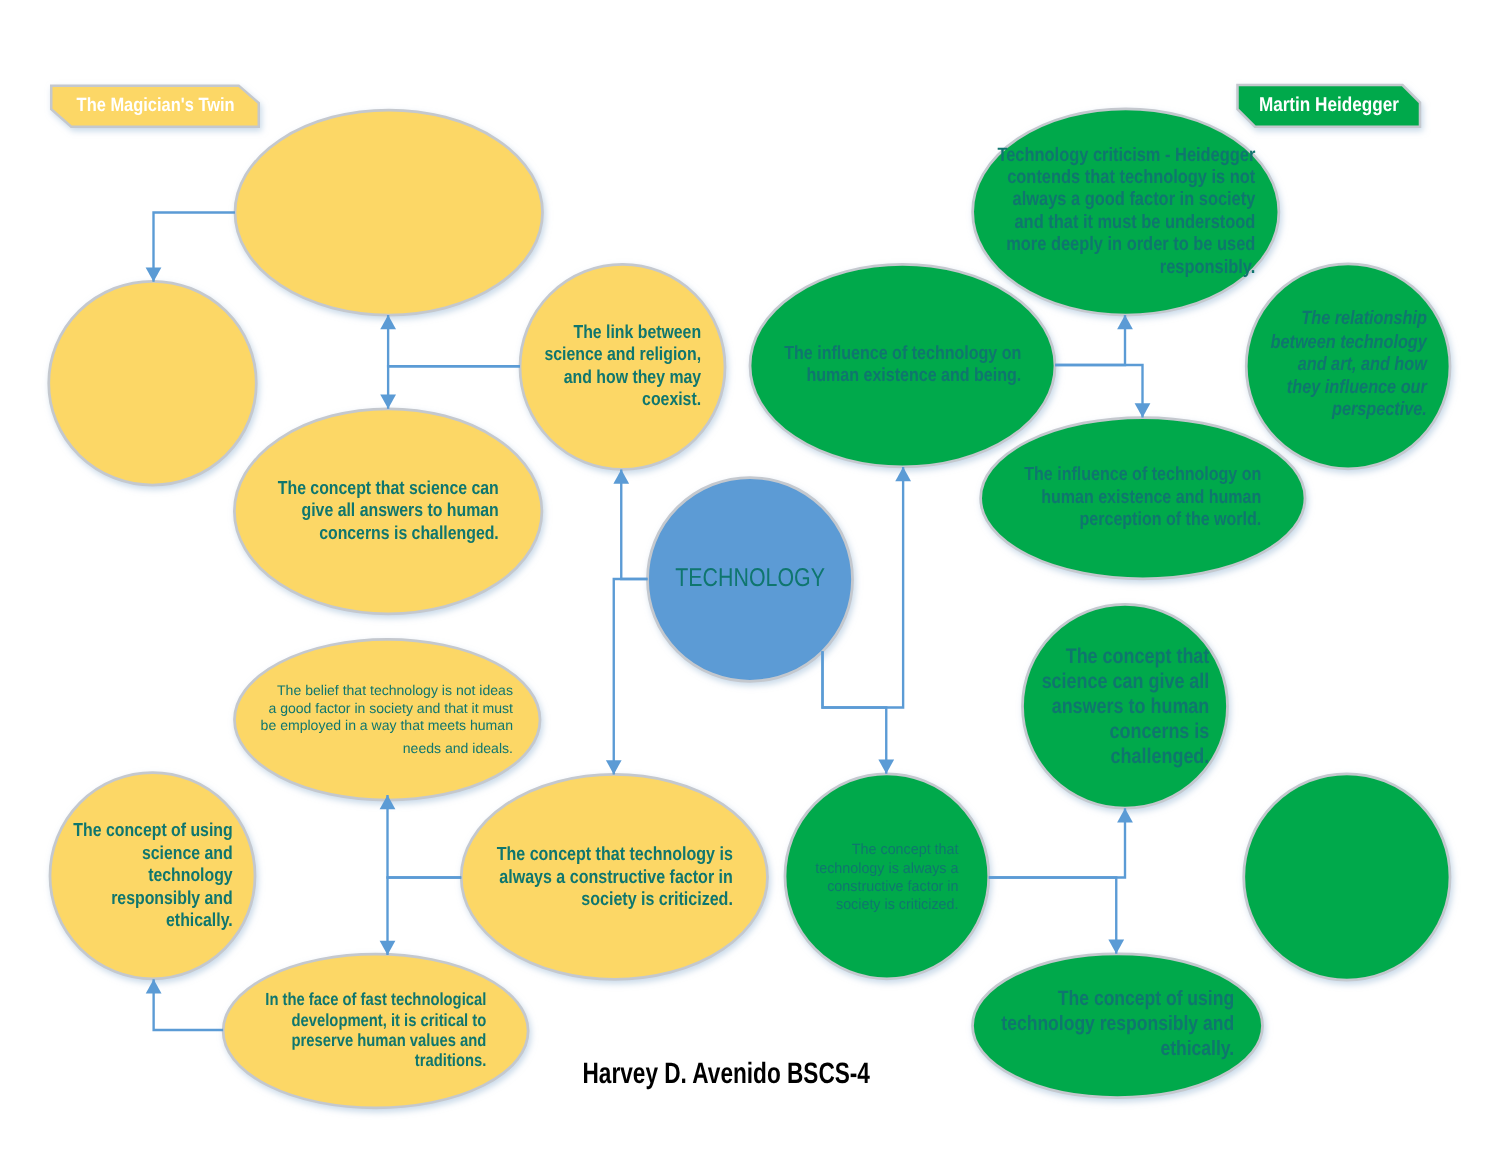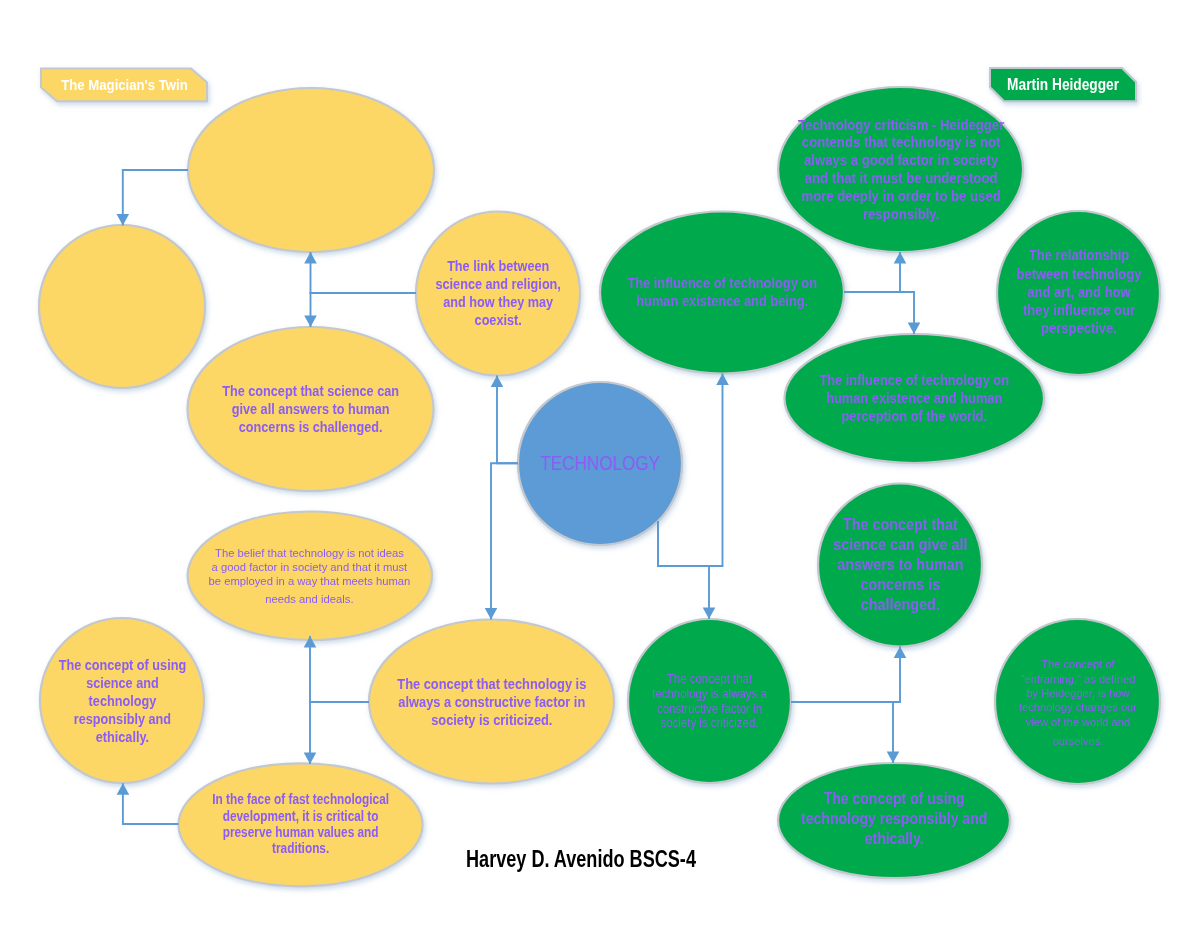--- a/index.html
+++ b/index.html
@@ -5,21 +5,21 @@
 <style>
   html, body { margin:0; padding:0; background:#ffffff; }
   body { width:1200px; height:927px; overflow:hidden;
          font-family:"Liberation Sans", sans-serif;
          -webkit-font-smoothing:antialiased; }
   #canvas { position:relative; width:1200px; height:927px;
             background:#ffffff; overflow:hidden; }
   svg#shapes { position:absolute; left:0; top:0; width:1200px; height:927px; }
   #labels { position:absolute; left:0; top:0; width:1200px; height:927px;padding-left:12px; }
   .node-text {
-    position:absolute; color:#8b5cf6; text-align:center;
+    position:absolute; color:#0f766e; text-align:right;
     font-family:"Liberation Sans", sans-serif; font-weight:bold;
     display:flex; align-items:center; justify-content:center;
     pointer-events:none;
   }
   .node-text > .lines, .banner-text > .lines {
     display:block; width:max-content; max-width:none; white-space:nowrap;
   }
   .banner-text {
     position:absolute; color:#ffffff; text-align:center;
     font-family:"Liberation Sans", sans-serif; font-weight:bold;
@@ -160,21 +160,21 @@
         <div>more deeply in order to be used</div>
         <div>responsibly.</div>
       </span>
     </div>
     <div class="node-text" style="left: 609.5px; top: 211px; width: 225px; height: 162px; font-size: 15.2px; line-height: 1.1645;">
       <span class="lines" style="transform: scaleX(0.845);">
         <div>The influence of technology on</div>
         <div>human existence and being.</div>
       </span>
     </div>
-    <div class="node-text" style="left: 1001px; top: 210px; width: 155px; height: 164px; font-size: 15.4px; line-height: 1.1818;">
+    <div class="node-text" style="left: 1001px; top: 210px; width: 155px; height: 164px; font-size: 15.4px; line-height: 1.1818; font-style: italic;">
       <span class="lines" style="transform: scaleX(0.845);">
         <div>The relationship</div>
         <div>between technology</div>
         <div>and art, and how</div>
         <div>they influence our</div>
         <div>perspective.</div>
       </span>
     </div>
     <div class="node-text" style="left: 806.75px; top: 333.5px; width: 215px; height: 129px; font-size: 15.2px; line-height: 1.1645;">
       <span class="lines" style="transform: scaleX(0.845);">
@@ -193,30 +193,20 @@
       </span>
     </div>
     <div class="node-text" style="left: 642px; top: 619.5px; width: 135px; height: 164px; font-size: 11.9px; line-height: 1.2437; font-weight: normal;">
       <span class="lines" style="transform: scaleX(0.963);">
         <div>The concept that</div>
         <div>technology is always a</div>
         <div>constructive factor in</div>
         <div>society is criticized.</div>
       </span>
     </div>
-    <div class="node-text" style="left: 1007.5px; top: 620.3px; width: 140px; height: 165px; font-size: 11.3px; line-height: 1.2743; font-weight: normal;">
-      <span class="lines" style="transform: scaleX(0.983);">
-        <div>The concept of</div>
-        <div>"enframing," as defined</div>
-        <div>by Heidegger, is how</div>
-        <div>technology changes our</div>
-        <div>view of the world and</div>
-        <div style="margin-top: 4.8px;">ourselves.</div>
-      </span>
-    </div>
     <div class="node-text" style="left: 794px; top: 761.9px; width: 200px; height: 115px; font-size: 16.6px; line-height: 1.2108;">
       <span class="lines" style="transform: scaleX(0.845);">
         <div>The concept of using</div>
         <div>technology responsibly and</div>
         <div>ethically.</div>
       </span>
     </div>
     <div class="node-text center-text" style="left: 510px; top: 382px; width: 180px; height: 163px; font-size: 20.6px; line-height: 1.2; font-weight: normal;">
       <span class="lines" style="transform: scaleX(0.83);">
           <div>TECHNOLOGY</div>

